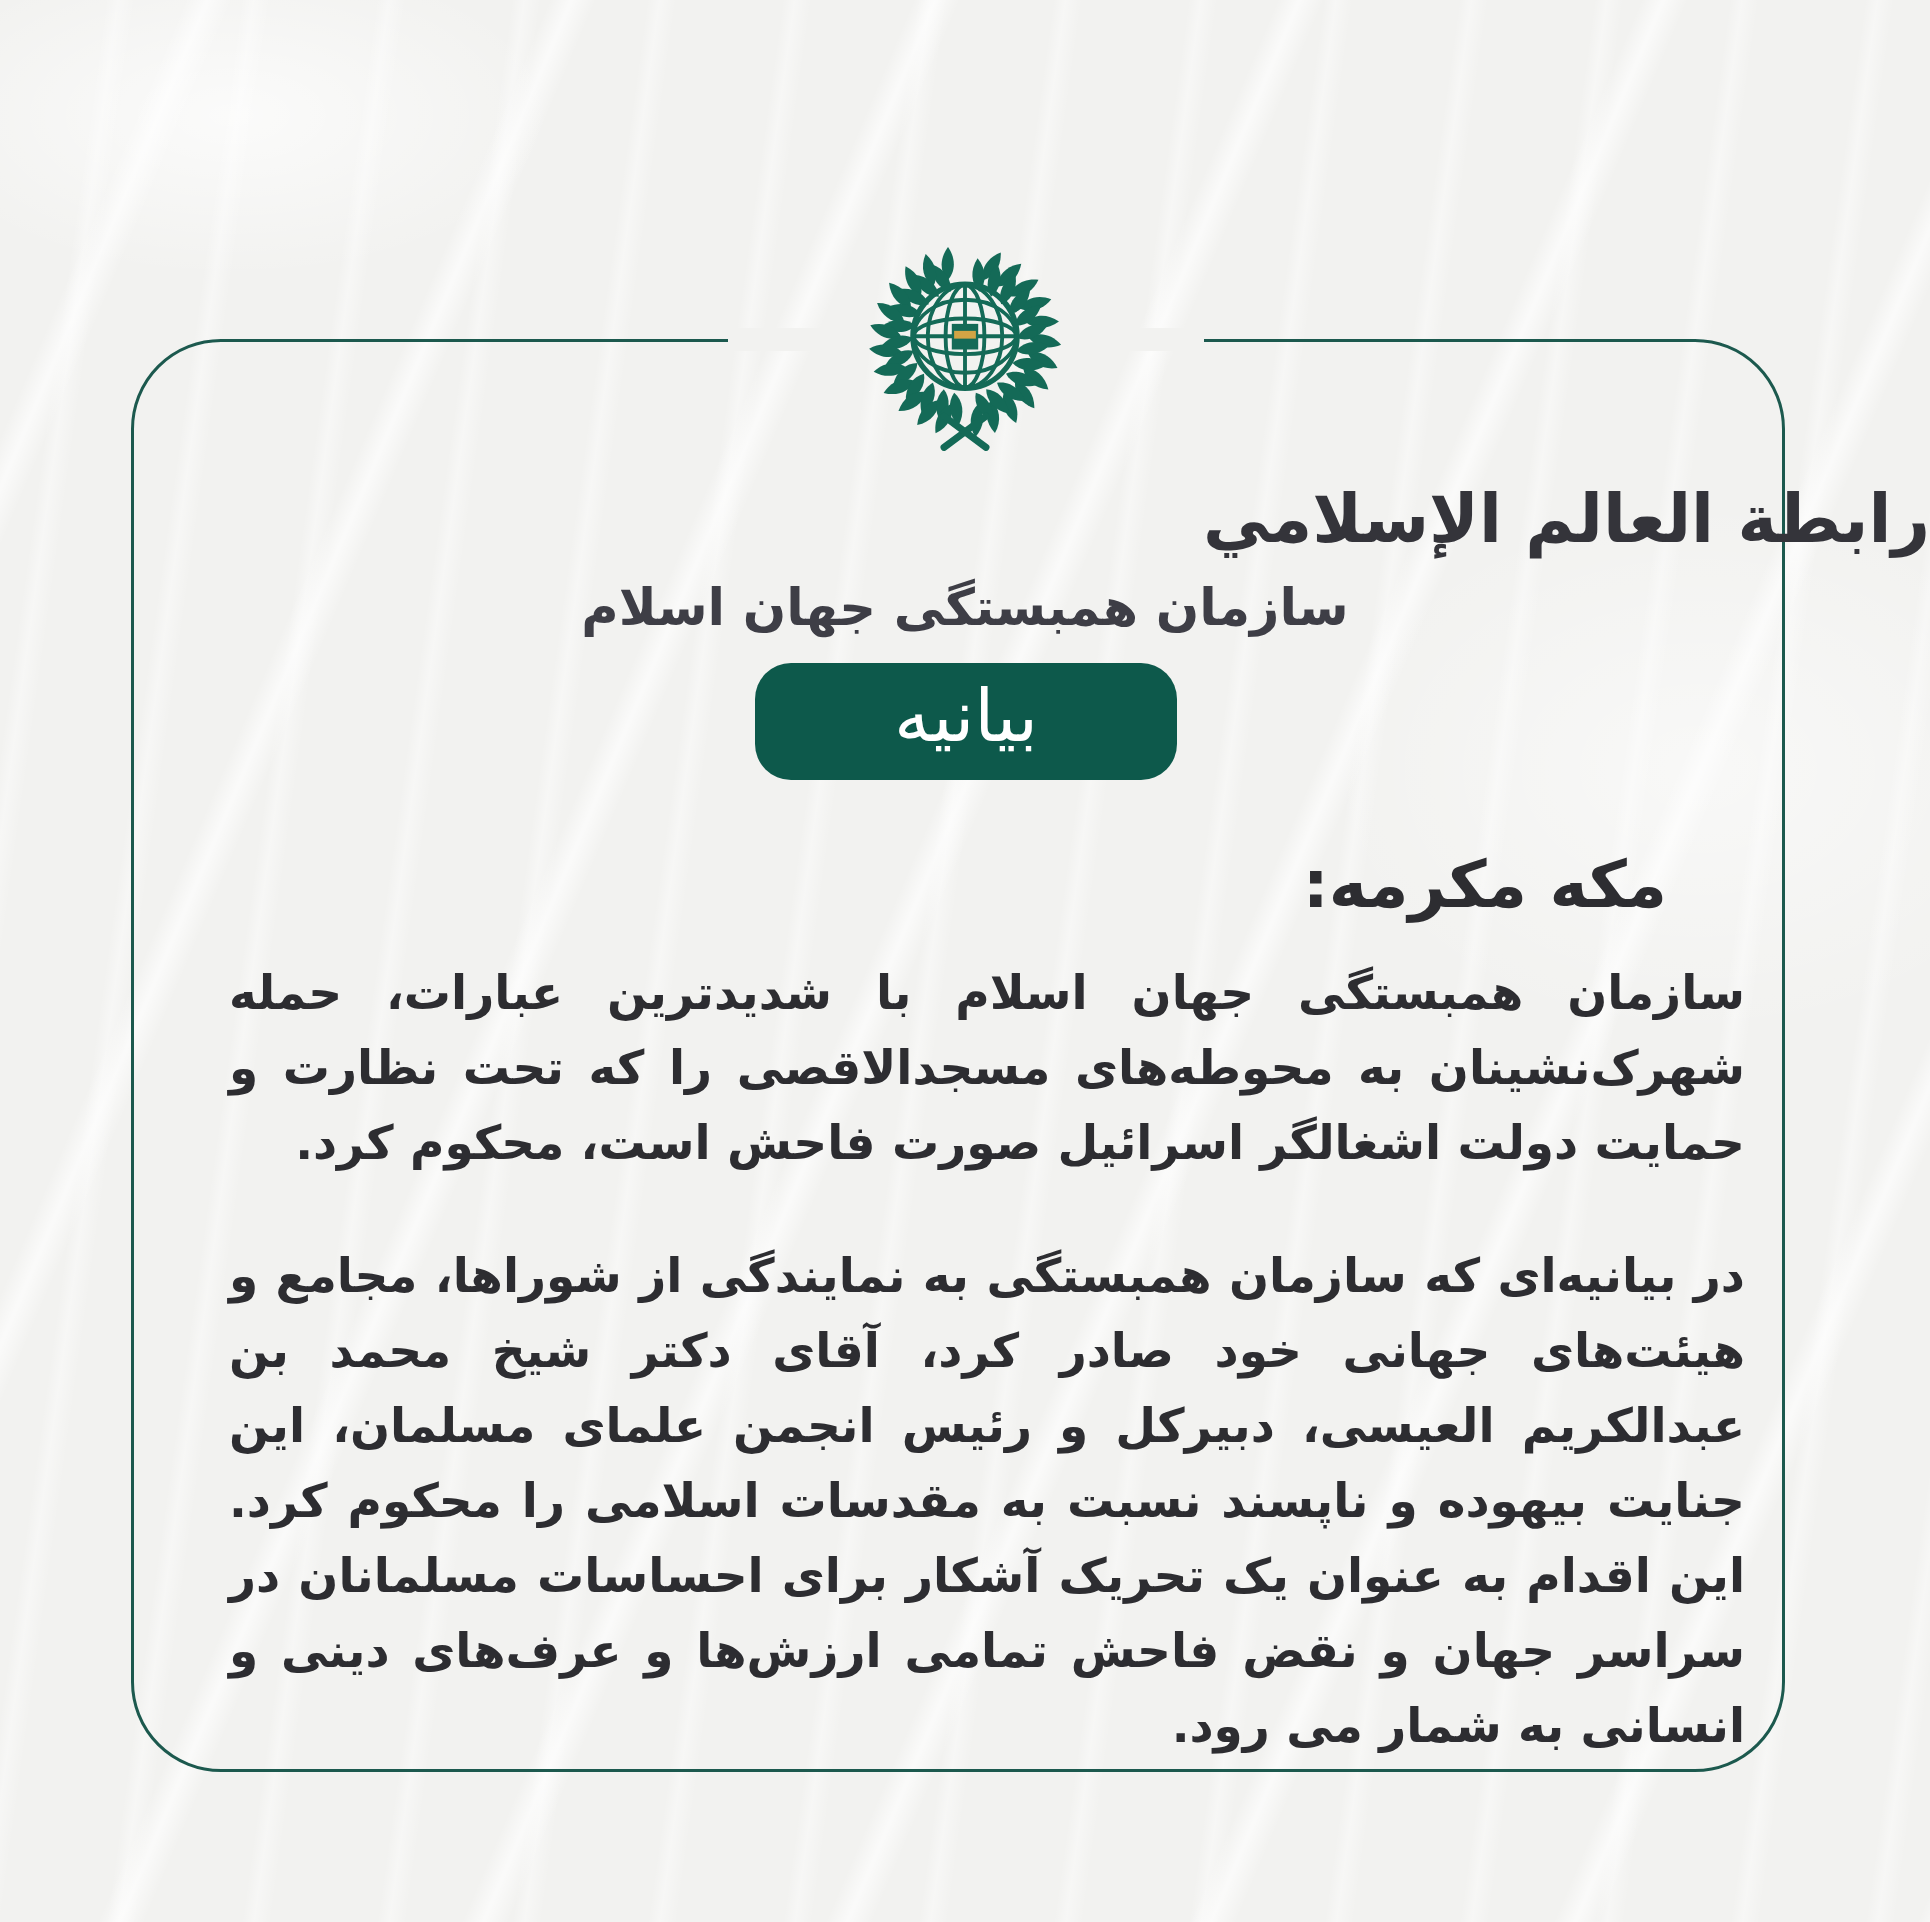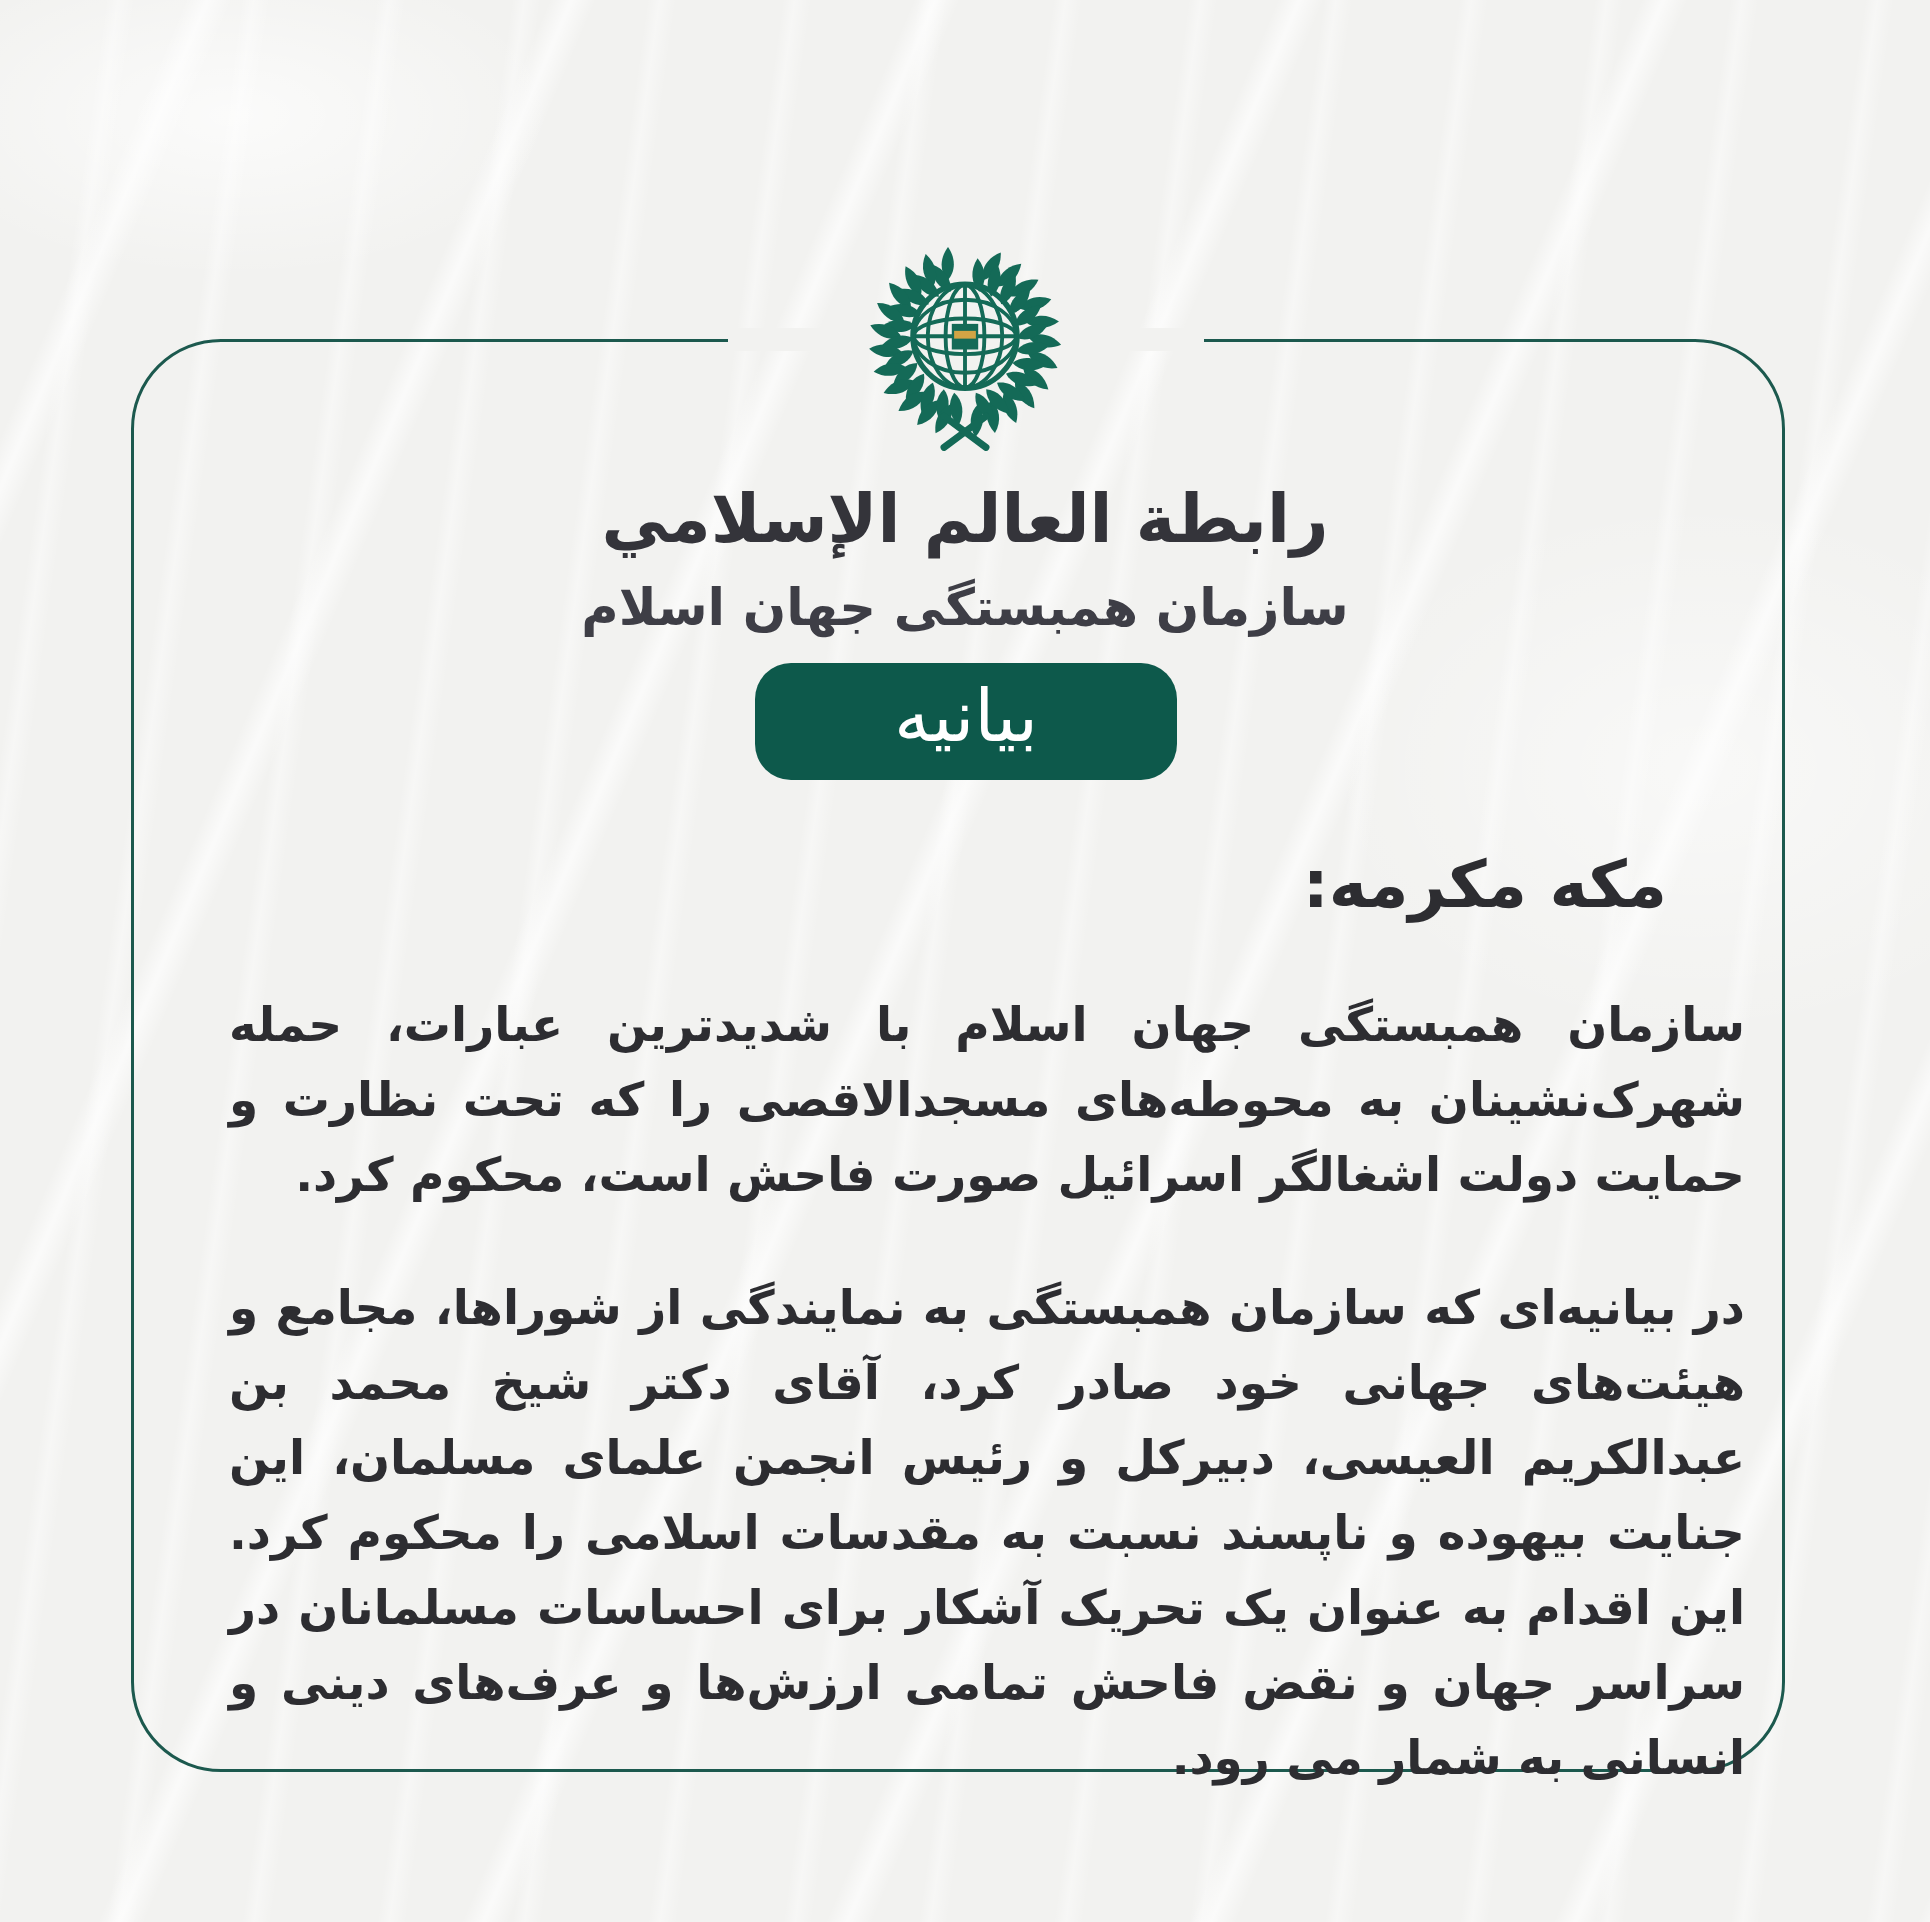--- a/index.html
+++ b/index.html
@@ -37,21 +37,21 @@
   }
   .frame-gap{
     position:absolute;left:728px;top:328px;width:476px;height:23px;
     background:var(--background);
   }
   .logo{position:absolute;left:860px;top:233px;width:210px;height:233px;}
   .logo .green{fill:var(--logo-green);}
   .logo .green-stroke{stroke:var(--logo-green);fill:none;}
   .logo .gold{fill:var(--logo-gold);}
   .calligraphy{
-    position:absolute;left:0;top:461px;width:100%;text-align:center;
+    position:absolute;left:0;top:461px;width:100%;
     direction:rtl;font-size:67px;font-weight:bold;color:#34343a;
     line-height:117px;white-space:nowrap;
   }
   .subtitle{
     position:absolute;left:0;top:582px;width:100%;text-align:center;
     direction:rtl;font-size:51px;font-weight:bold;color:var(--text-muted);
     line-height:51px;
   }
   .banner{
     position:absolute;left:755px;top:663px;width:422px;height:117px;
@@ -61,21 +61,21 @@
   .banner-label{
     color:var(--banner-text);font-size:72px;font-weight:normal;line-height:1;
     transform:translateY(-6.2px);
   }
   .content{
     position:absolute;right:185px;left:229px;top:841px;
     direction:rtl;color:var(--text-dark);
   }
   .salutation{
     font-size:65px;font-weight:bold;line-height:1.35;
-    margin:0 78px 58px 0;
+    margin:0 78px 26px 0;
   }
   .para{
     font-size:47px;font-weight:bold;line-height:75px;
     text-align:justify;text-justify:inter-word;
     margin:0 0 58px 0;
   }
 </style>
 </head>
 <body>
 

